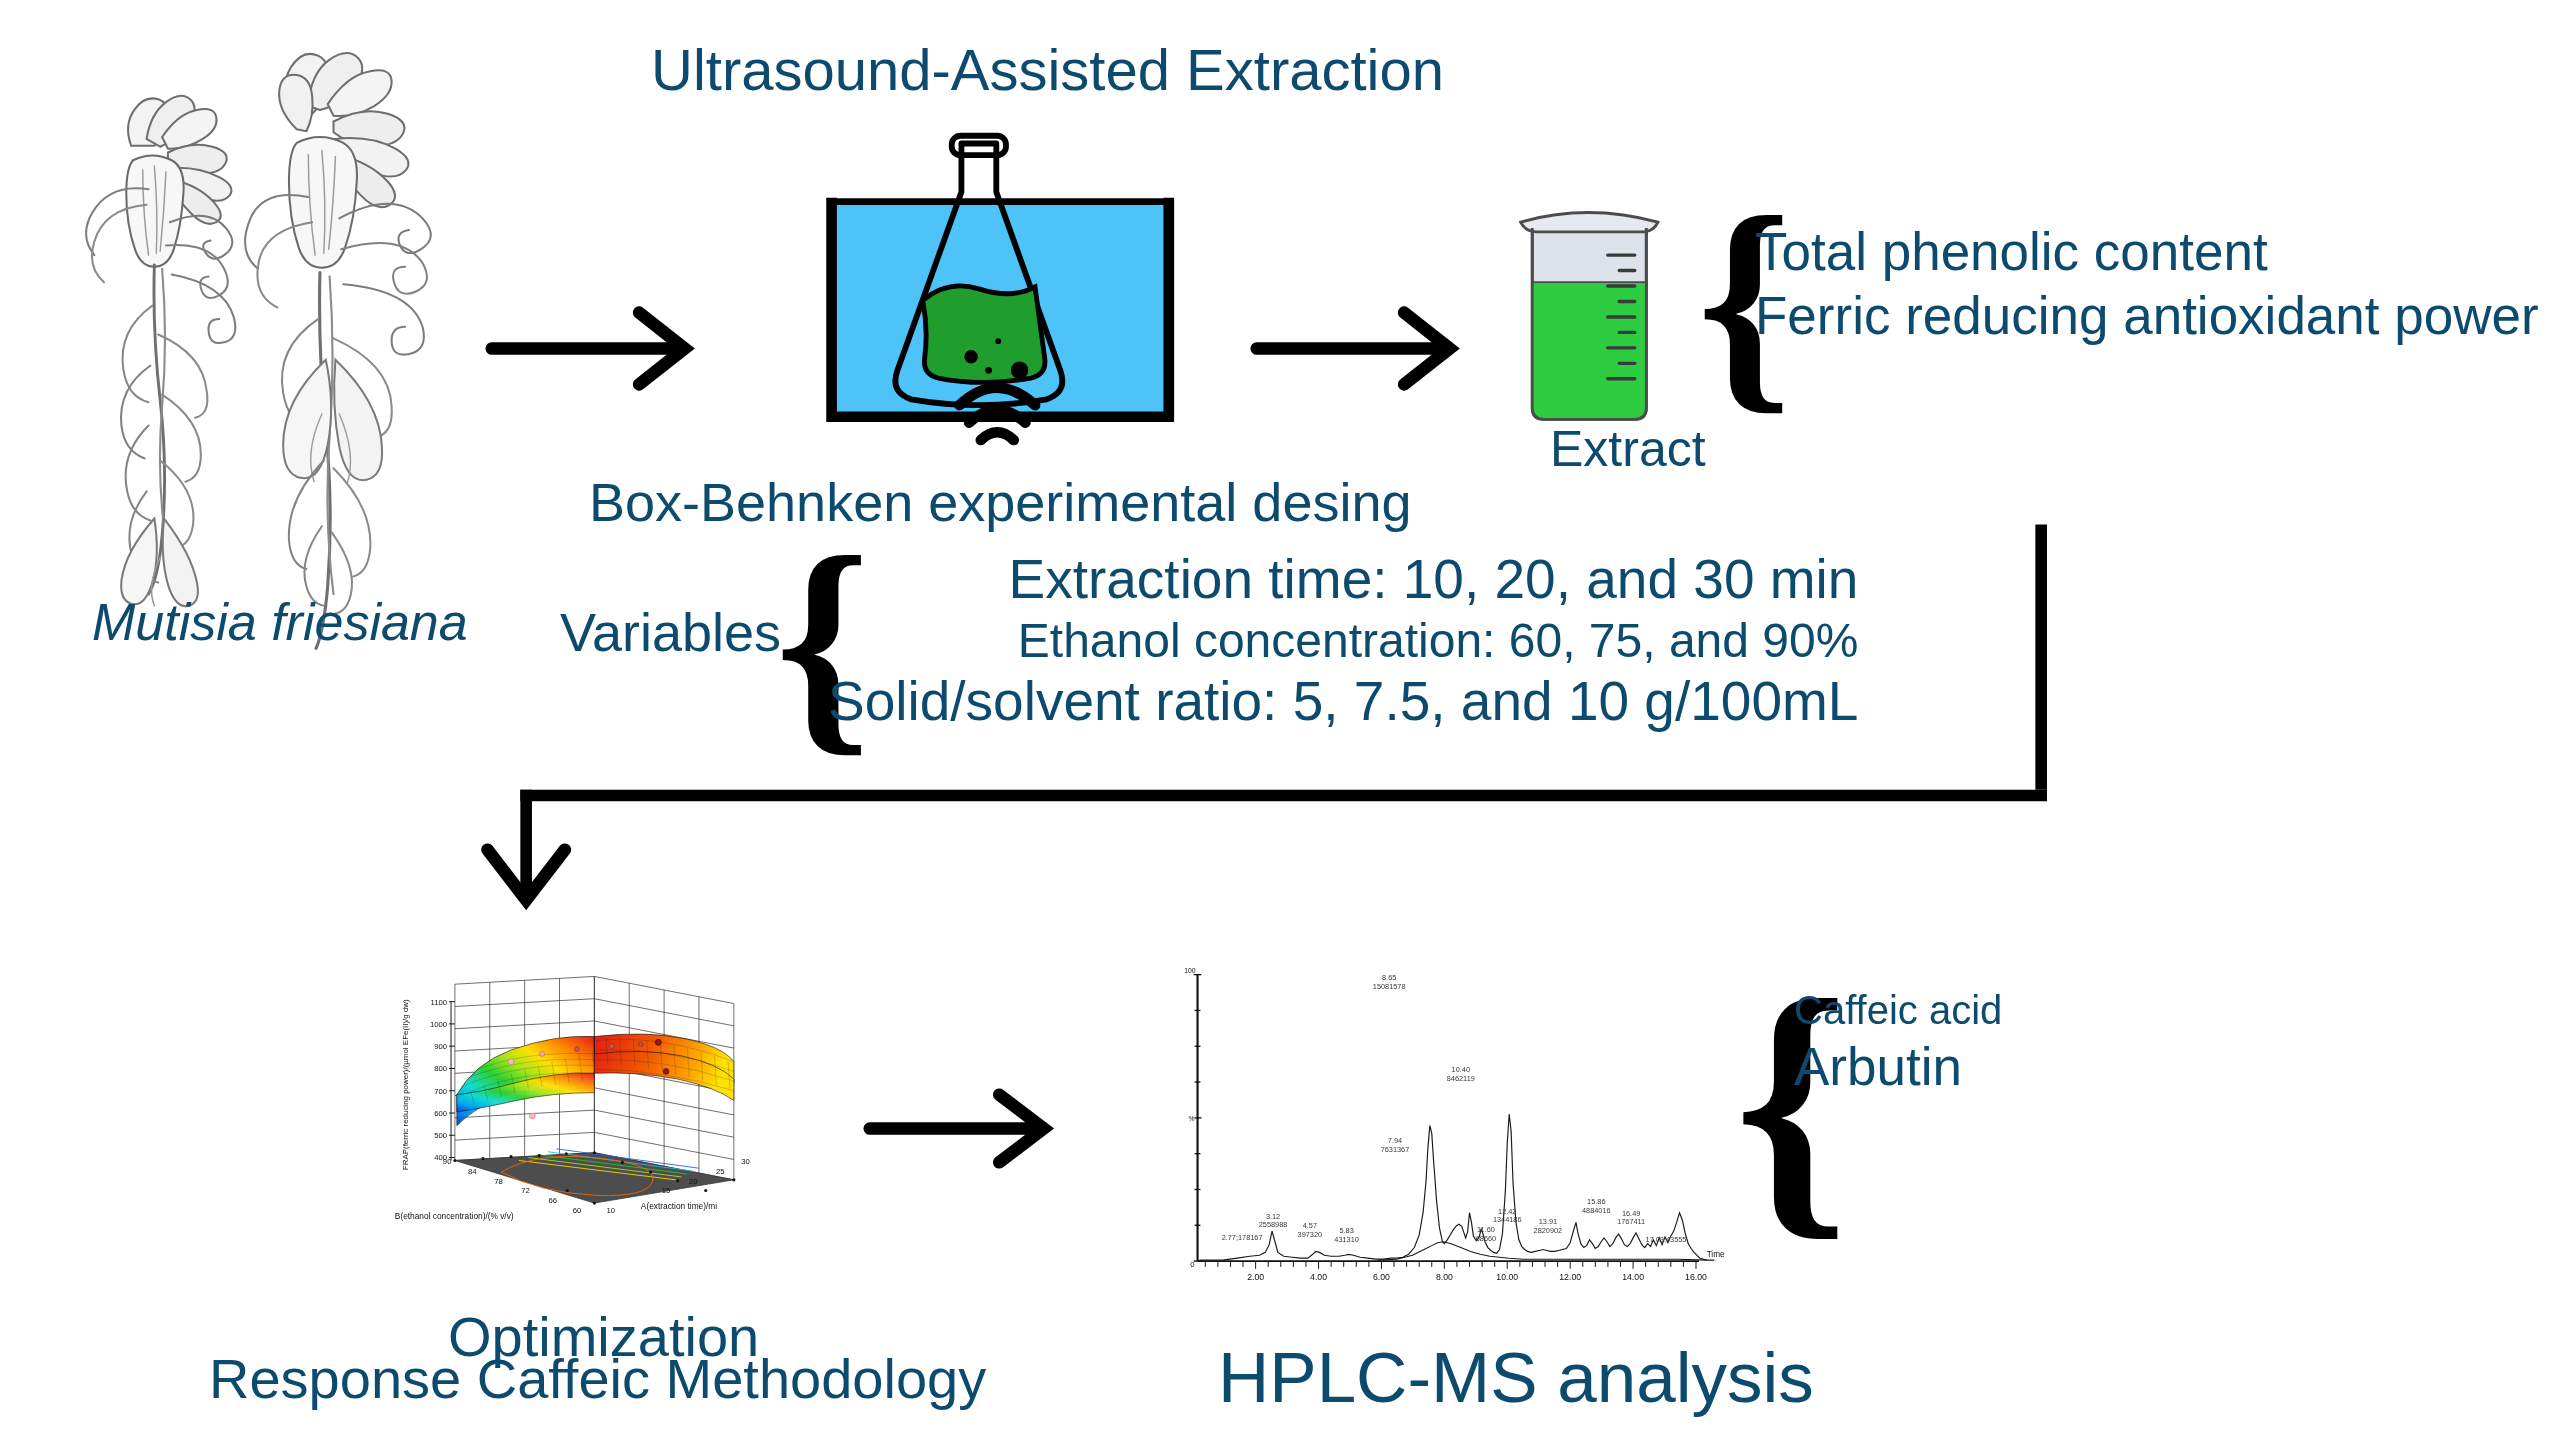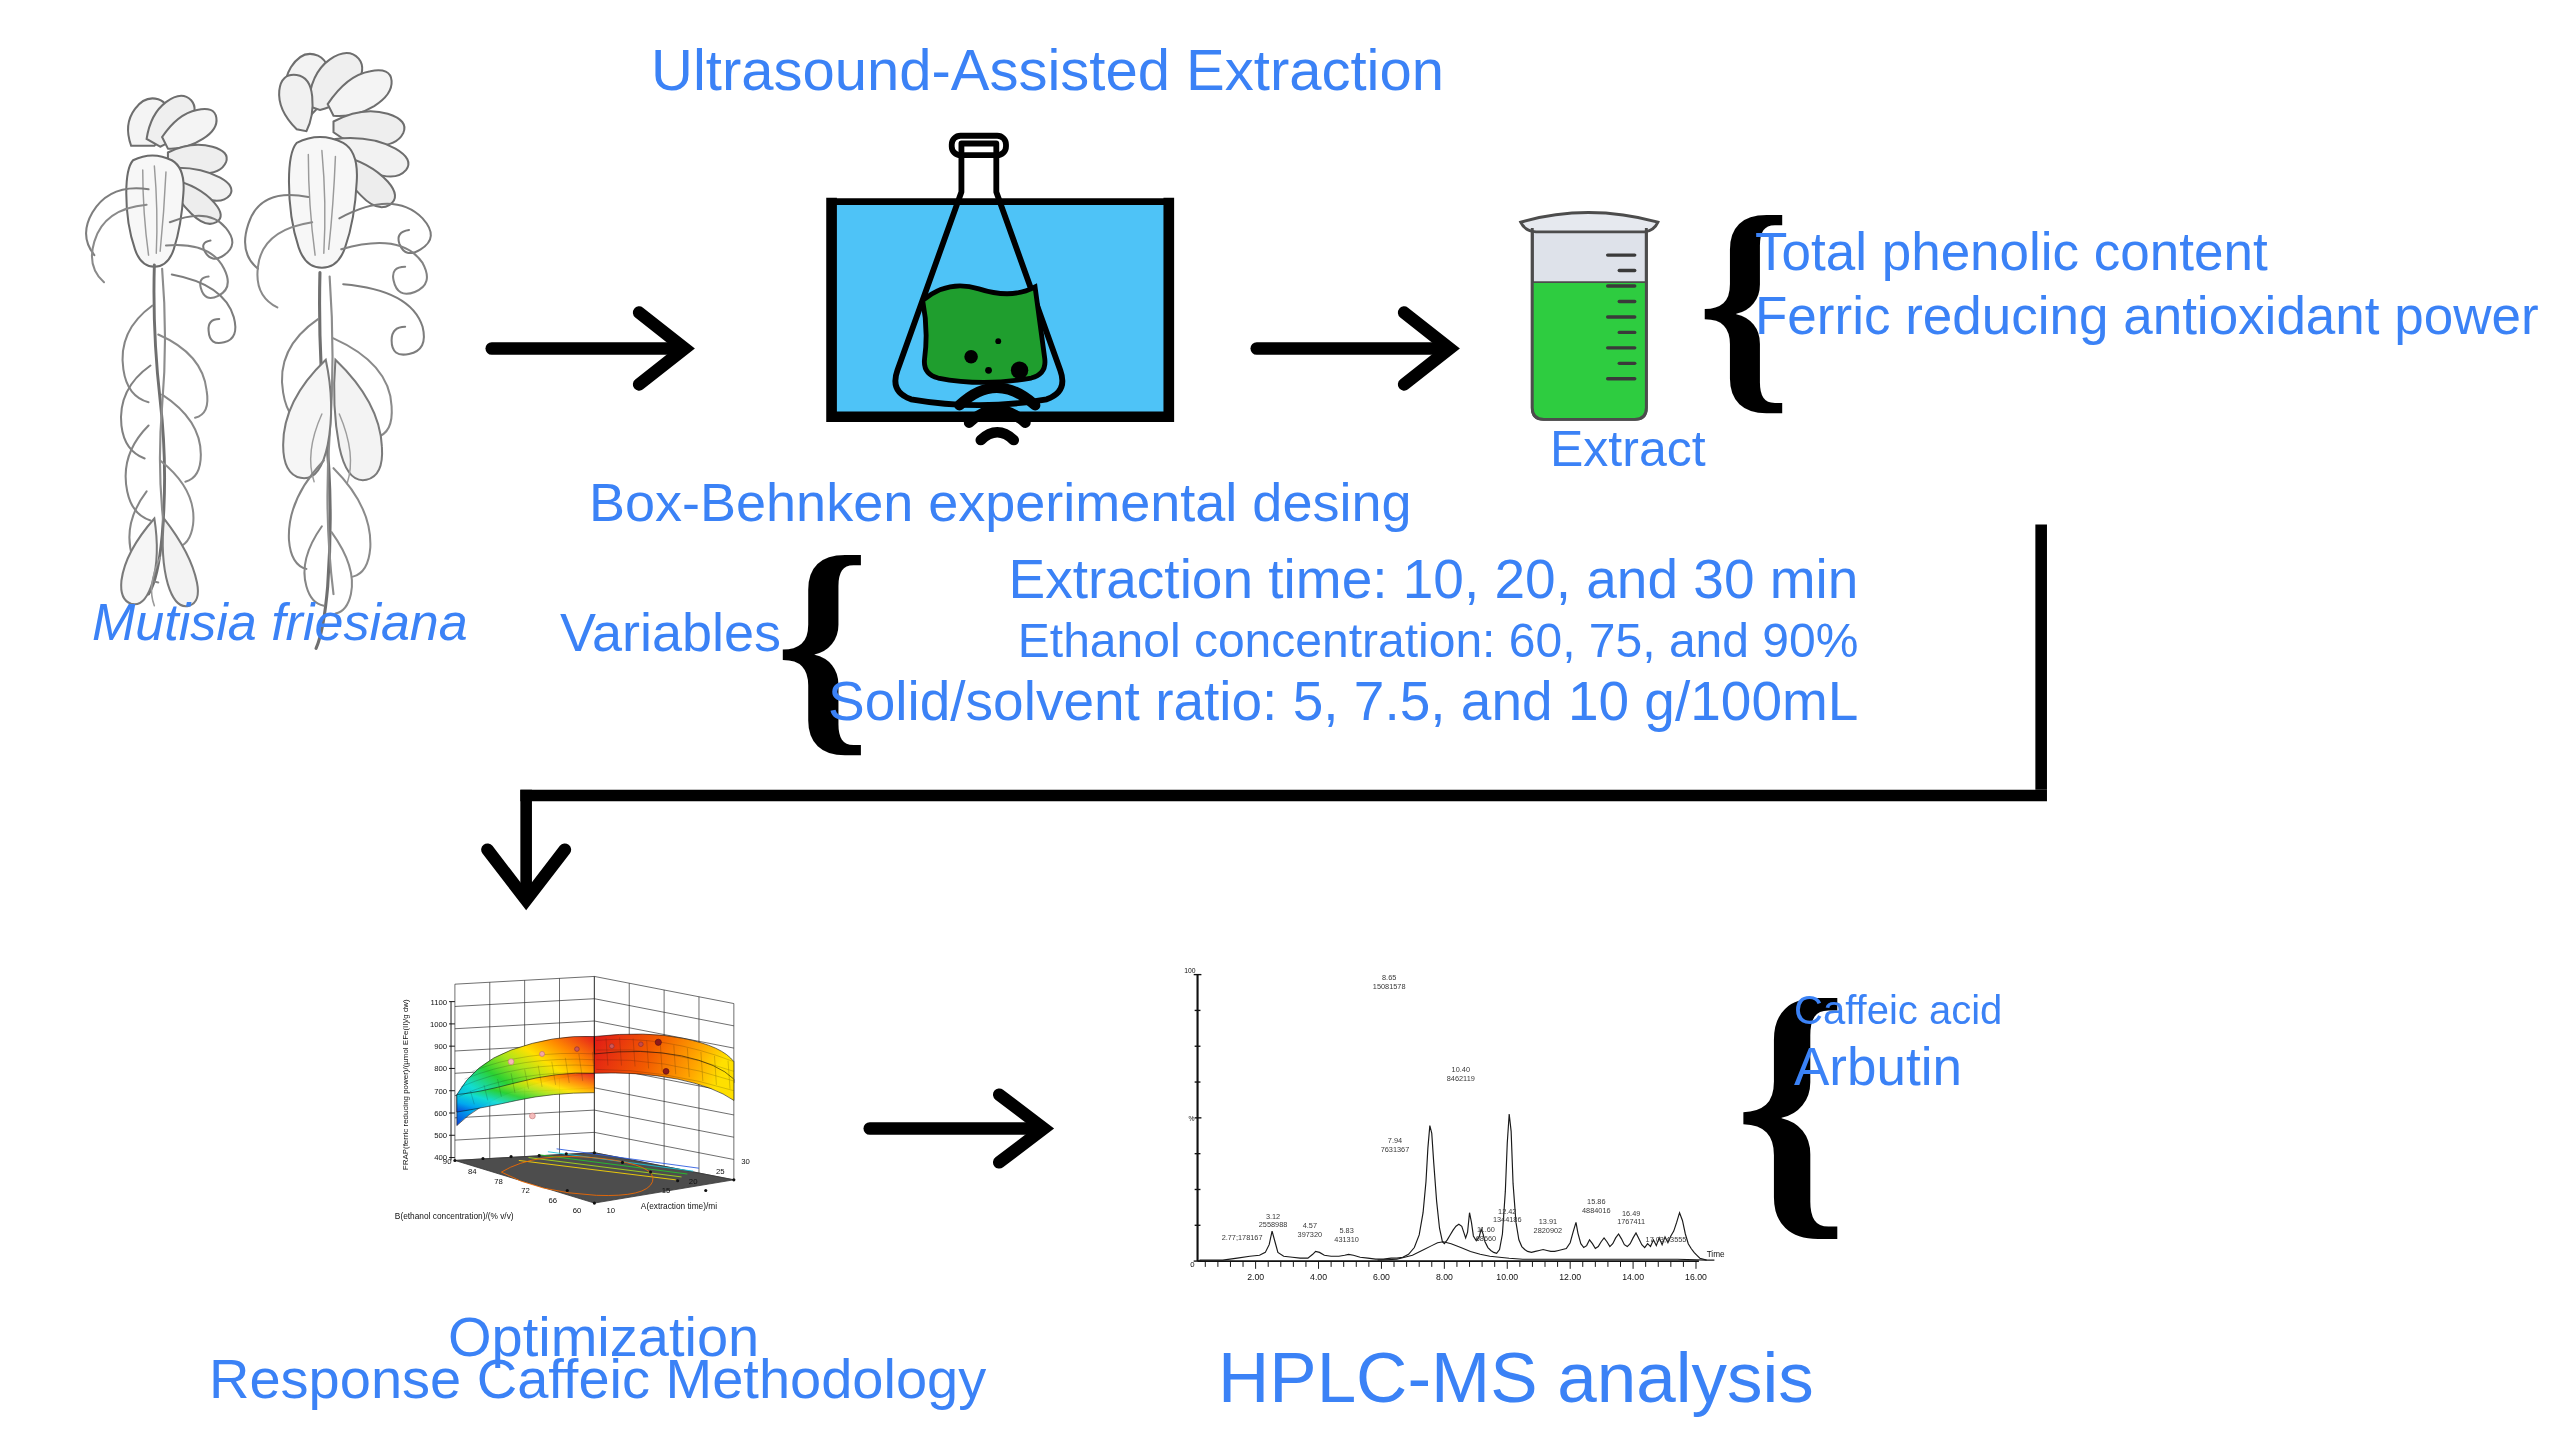--- a/index.html
+++ b/index.html
@@ -15,21 +15,21 @@
   #abstract {
     position: relative;
     width: 2550px;
     height: 1453px;
     background: #ffffff;
     overflow: hidden;
   }
   .abs { position: absolute; }
   .txt {
     font-family: "Liberation Sans", sans-serif;
-    color: #3b82f6;
+    color: #0c4a6e;
     white-space: nowrap;
     line-height: 1.0;
     transform-origin: left top;
   }
   .ital { font-style: italic; }
   .brace {
     font-family: "Liberation Serif", serif;
     font-weight: 700;
     line-height: 0.92;
     color: #000;

